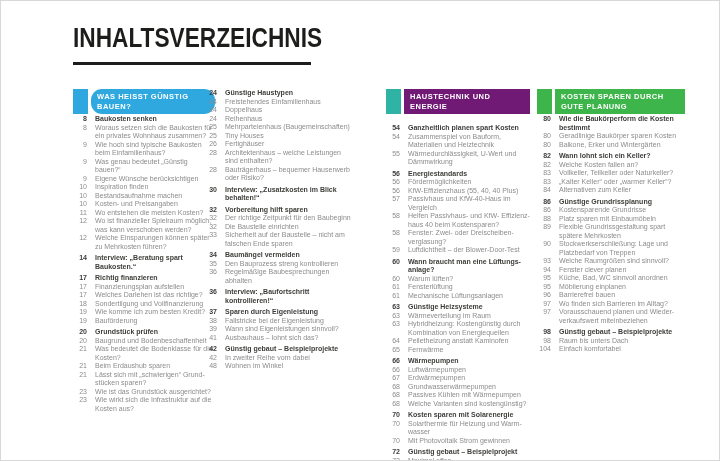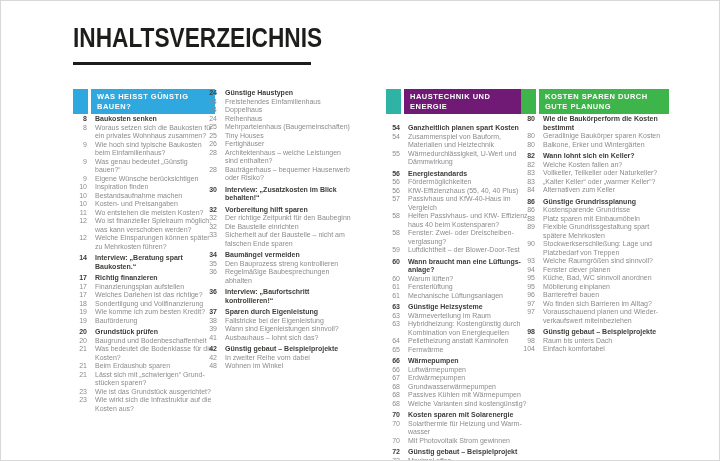--- a/index.html
+++ b/index.html
@@ -18,21 +18,21 @@
     white-space:nowrap;
   }
   .title-rule{
     position:absolute;left:72px;top:61px;width:238px;height:3px;
     background:#1d1d1b;
   }
   .col{position:absolute;top:88px;}
   .col.c1{left:72px;width:142px;}
   .col.c2{left:202px;width:150px;}
   .col.c3{left:385px;width:144px;}
-  .col.c4{left:520px;width:148px;}
+  .col.c4{left:536px;width:148px;}
 
   .col-header{display:flex;align-items:stretch;margin-bottom:1px;}
   .hdr-square{flex:none;width:15px;margin-right:3px;}
   .hdr-block{
     flex:1;color:#ffffff;font-weight:bold;
     font-size:7.5px;line-height:10px;letter-spacing:0.5px;
     padding:3px 6px 2px 6px;
     text-transform:uppercase;
   }
   .c3 .col-body{margin-top:10px;}
@@ -46,21 +46,21 @@
 </style>
 </head>
 <body>
 
 <div class="page">
   <h1 class="title">INHALTSVERZEICHNIS</h1>
   <div class="title-rule"></div>
   <div class="col c1">
       <div class="col-header">
         <div class="hdr-square" style="background: rgb(47, 168, 223);"></div>
-        <div class="hdr-block" style="background: rgb(47, 168, 223);">WAS HEISST GÜNSTIG BAUEN?</div>
+        <div class="hdr-block" style="background: rgb(47, 168, 223); border-radius: 11px;">WAS HEISST GÜNSTIG BAUEN?</div>
       </div>
       <div class="col-body">
         <div class="section">
           <div class="row bold">
             <span class="num">8</span>
             <span class="txt">Baukosten senken</span>
           </div>
           <div class="row">
             <span class="num">8</span>
             <span class="txt">Woraus setzen sich die Baukosten für ein privates Wohnhaus zusammen?</span>

